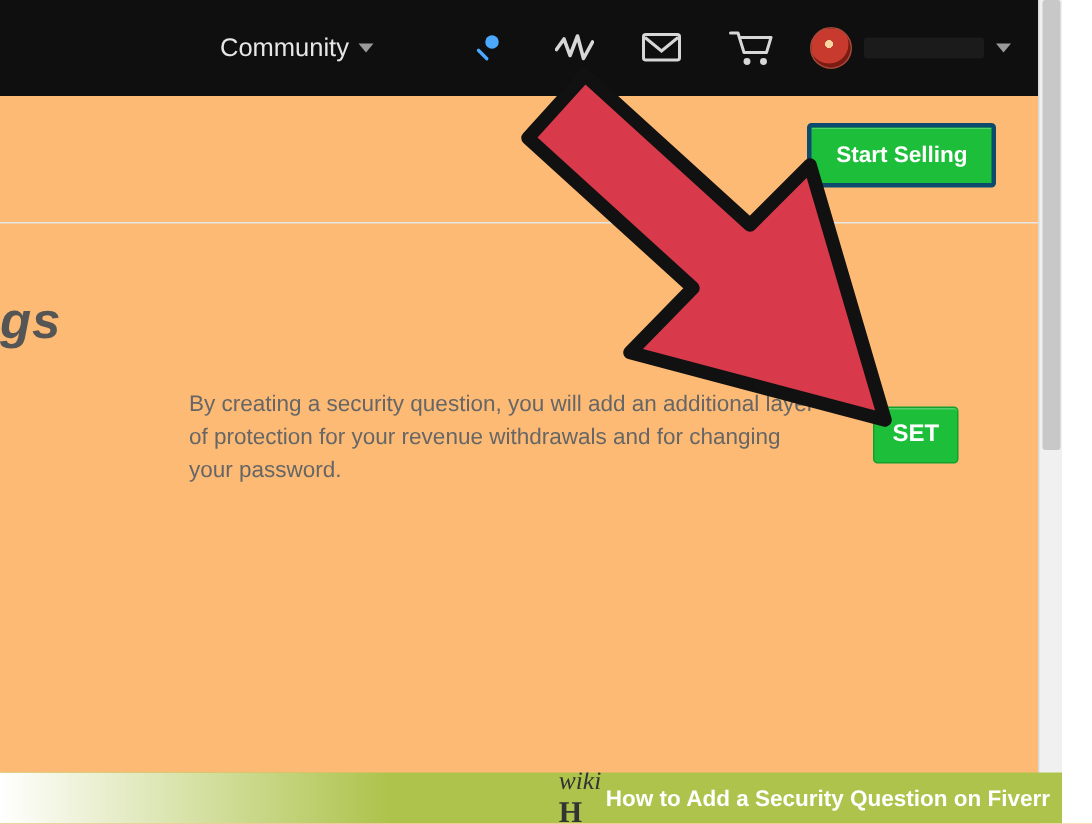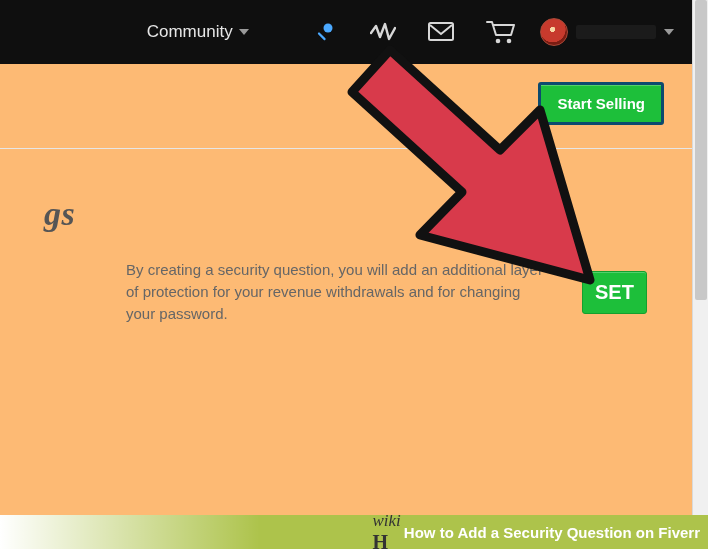--- a/index.html
+++ b/index.html
@@ -11,24 +11,24 @@
   .nav-item { display: flex; align-items: center; height: 64px; padding: 0 16px; cursor: pointer; }
   .nav-label { font-size: 17px; color: #e6e6e6; margin-right: 6px; }
   .caret { width: 0; height: 0; border-left: 5px solid transparent; border-right: 5px solid transparent; border-top: 6px solid #9a9a9a; }
   .spacer-a { width: 150px; }
   .icon-slot { width: 26px; display:flex; align-items:center; justify-content:center; }
   .flex-spacer { flex: 1; }
   .avatar { width: 28px; height: 28px; border-radius: 50%; background: radial-gradient(circle at 45% 40%, #f7d6a3 12%, #c73a2d 13% 60%, #7a1c12 62% 100%); border: 1px solid #aa4938; }
   .user-block { display:flex; align-items:center; padding: 0 18px 0 8px; cursor:pointer; }
   .user-name-block { width: 80px; height: 14px; background:#1b1b1b; border-radius:2px; margin: 0 8px; }
   .startselling { position: absolute; top: 82px; right: 44px; background:#1dbf3a; color:#fff; border:3px solid #0c4a6e; border-radius:3px; padding: 10px 16px; font-size:15px; font-weight:bold; cursor:pointer; box-shadow: inset 0 1px 0 rgba(255,255,255,.25); }
-  .page-heading-frag { position:absolute; left: 0; top: 195px; font-size: 34px; font-weight: 800; color:#555; letter-spacing:.5px; font-family: Liberation Serif, serif; font-style: italic; margin-left: 44px; }
+  .page-heading-frag { position:absolute; left: 0; top: 195px; font-size: 34px; font-weight: 800; color:#555; letter-spacing:.5px; font-family: Liberation Sans, sans-serif; font-style: italic; }
   .content-line { position:absolute; left:0; right:16px; top:148px; height:1px; background:#e6e6e6; }
   .security-text { position:absolute; left:126px; top:259px; width:420px; color:#666; font-size:15px; line-height:1.45; }
-  .set-btn { position:absolute; left:582px; top:271px; background:#1dbf3a; color:#fff; border:1px solid #15a02e; border-radius:3px; padding:9px 12px; font-size:20px; font-weight:bold; cursor:pointer; box-shadow: inset 0 1px 0 rgba(255,255,255,.25); }
+  .set-btn { position:absolute; left:582px; top:271px; background:#1dbf3a; color:#fff; border:1px solid #15a02e; border-radius:3px; padding:9px 12px; font-size:16px; font-weight:bold; cursor:pointer; box-shadow: inset 0 1px 0 rgba(255,255,255,.25); }
   .arrow-layer { position:absolute; left:310px; top:40px; width:320px; height:290px; pointer-events:none; }
   .footer-bar { position:absolute; left:0; right:0; bottom:0; height:34px; background:#adc34b; display:flex; align-items:center; justify-content:flex-end; padding-right:8px; overflow:hidden;}
   .footer-inner { color:#fff; font-size:15px; display:flex; align-items:center; }
   .wiki-logo { font-family: Georgia, 'Times New Roman', serif; display:inline-flex; align-items:baseline; margin-right:4px;flex-direction:column; }
   .wiki-w { color:#333; font-size:17px; font-style:italic; font-weight:500; }
   .wiki-h { color:#333; font-size:20px; font-weight:800; font-style:normal; margin-left:1px;}
   .footer-title { color:#fff; font-weight:700; font-size:15px; }
   .footer-fade { position:absolute; left:0; bottom:0; height:34px; width:260px; background:linear-gradient(to right, #fff, rgba(173,195,75,0) ); }
 </style>
 </head>

